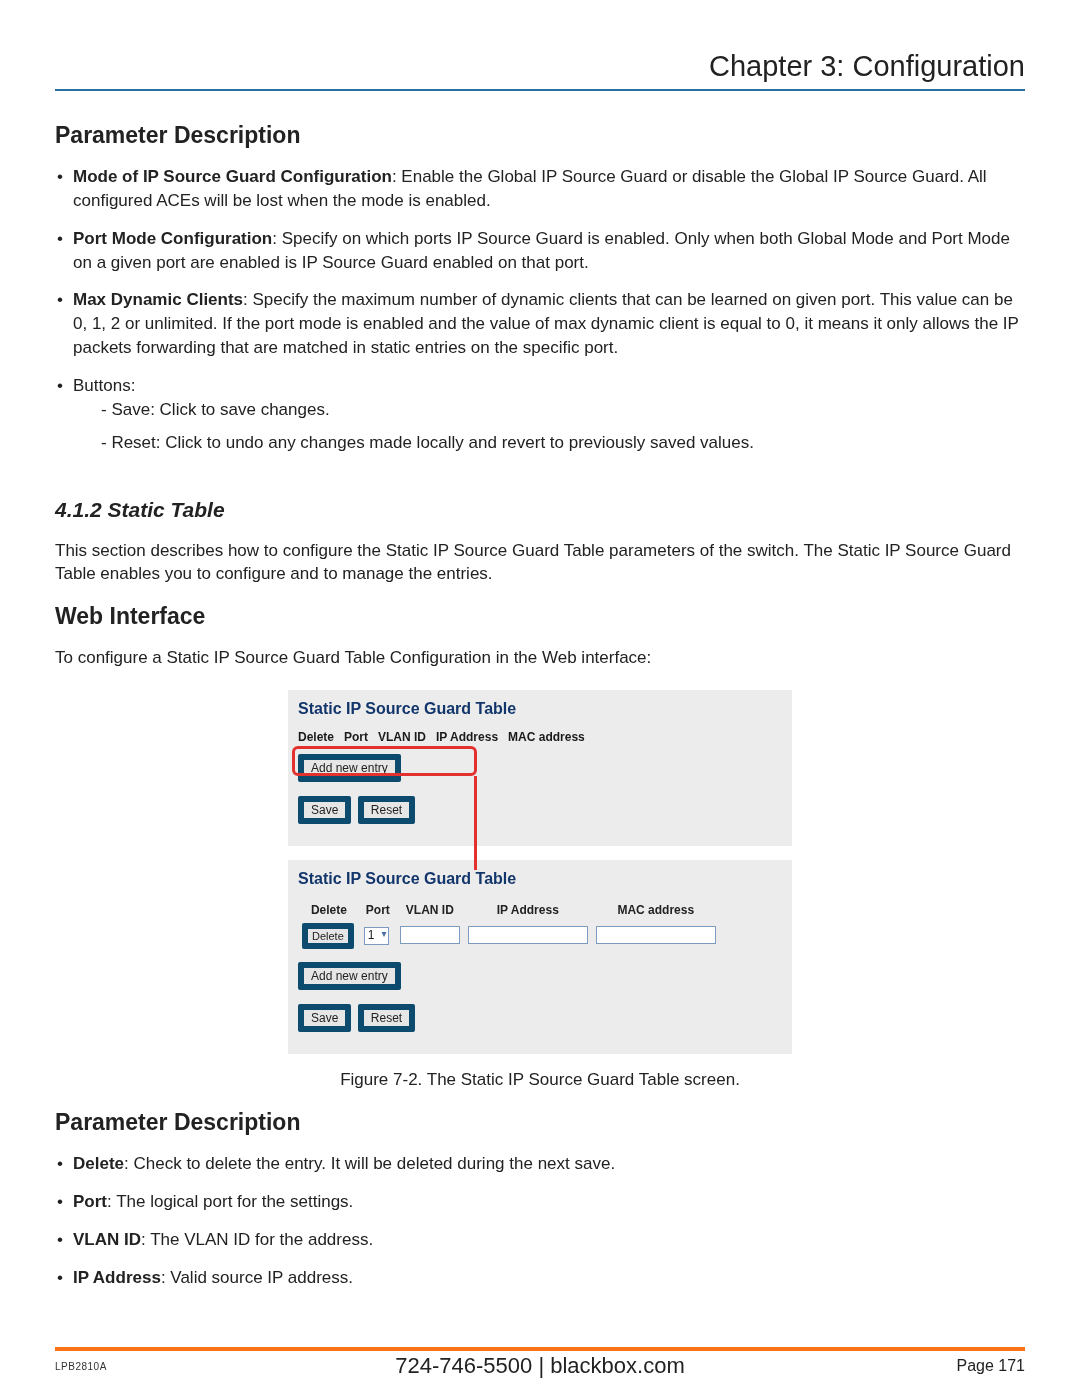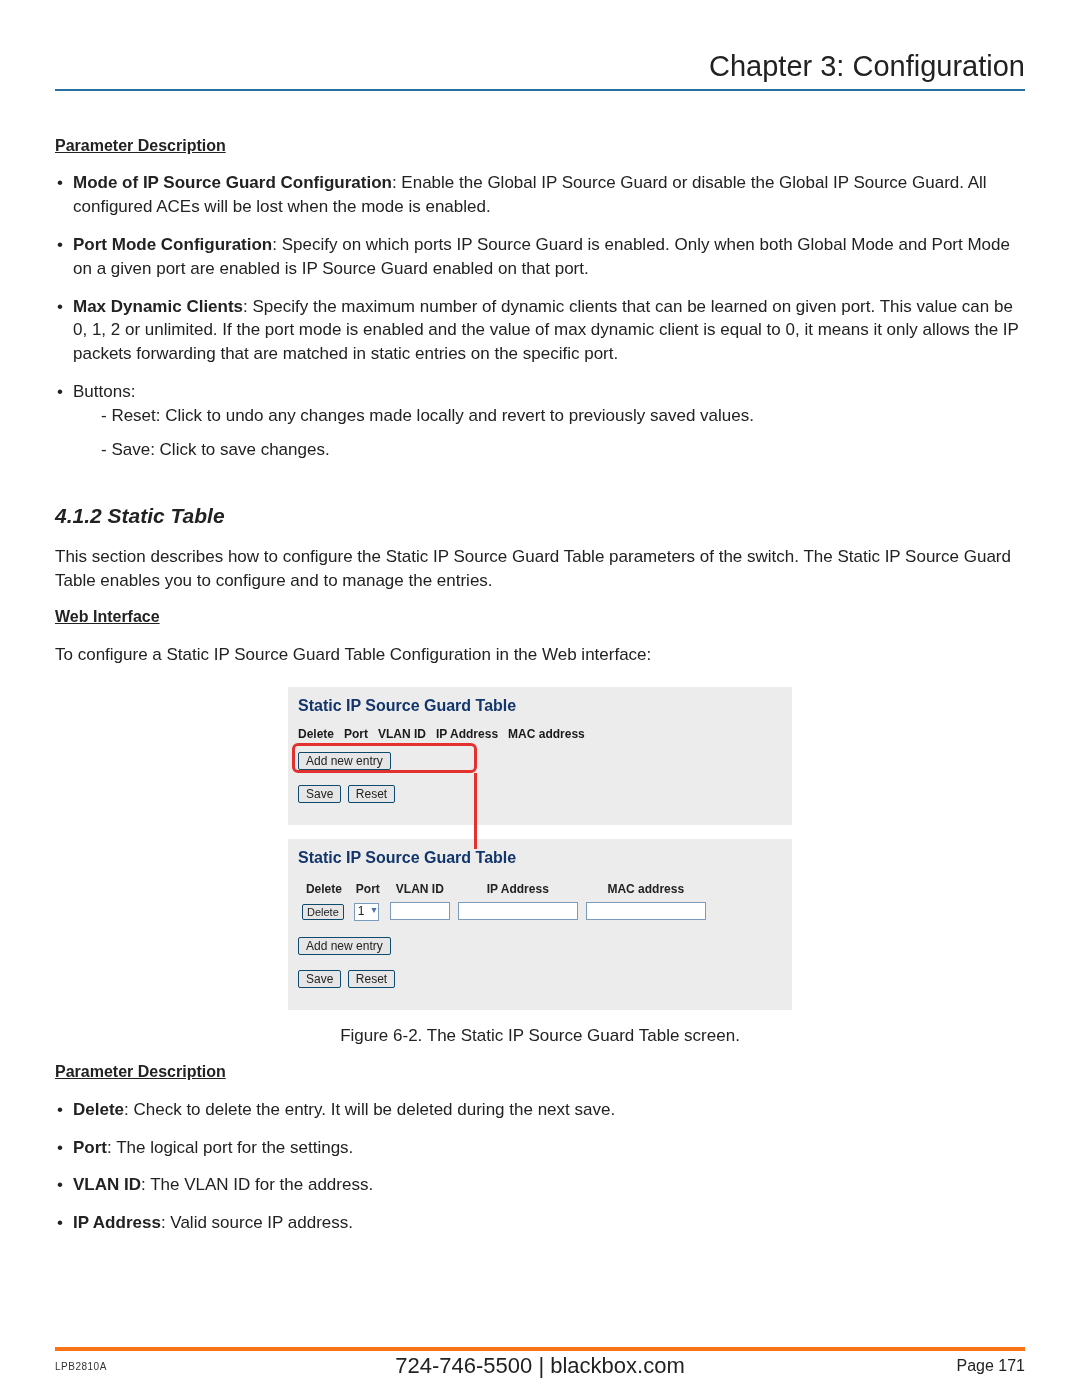--- a/index.html
+++ b/index.html
@@ -1,35 +1,35 @@
 <!DOCTYPE html>
 <html><head>
 <meta charset="utf-8">
 <style>
   * { box-sizing: border-box; margin: 0; padding: 0; }
   html, body { width: 1080px; background: #fff; font-family: "Segoe UI", "Helvetica Neue", Arial, sans-serif; color: #222; }
   .page { width: 1080px; min-height: 1397px; position: relative; padding: 50px 55px 0 55px; }
-  .chap-header { text-align: right; font-size: 29px; border-bottom: 2px solid #2a6fa2; padding-bottom: 6px; margin-bottom: 44px; font-weight: 400; }
+  .chap-header { text-align: right; font-size: 29px; border-bottom: 2px solid #2a6fa2; padding-bottom: 6px; margin-bottom: 28px; font-weight: 400; }
   .content p { font-size: 17px; line-height: 1.4; margin: 0 0 14px 0; }
-  .content .section-heading { font-weight: 600; font-size: 16px; margin: 0 0 14px 0; text-decoration: underline; }
+  .content .section-heading { font-weight: 600; font-size: 23px; margin: 0 0 14px 0; }
   .content .sub-section-heading { font-weight: 700; font-size: 21px; margin: 40px 0 14px 0; font-style: italic; }
   ul.bullets { list-style: none; margin: 0 0 14px 0; padding: 0; }
   ul.bullets > li { position: relative; padding-left: 18px; margin: 0 0 14px 0; font-size: 17px; line-height: 1.4; }
   ul.bullets > li .dot { position: absolute; left: 2px; top: 0; }
   .term { font-weight: 600; }
   .sublist { margin-left: 28px; }
   .sublist p { margin: 0 0 10px 0; }
   ol.steps { list-style: none; padding: 0; margin: 0 0 30px 0; }
   ol.steps li { font-size: 17px; line-height: 1.4; margin: 0 0 12px 0; }
 
   .figure-wrap { width: 504px; margin: 20px auto 0 auto; }
   .ui-panel { background: #ececec; padding: 10px 10px 22px 10px; margin-bottom: 14px; position: relative; }
   .ui-title { color: #12356b; font-weight: 700; font-family: Arial, sans-serif; font-size: 16px; margin-bottom: 12px; }
   .ui-headers { font-family: Arial, sans-serif; font-size: 12px; font-weight: 700; color: #1a1a1a; display: flex; gap: 10px; margin-bottom: 10px; }
-  .ui-btn { display: inline-block; padding: 1px 7px; font-family: Arial, sans-serif; font-size: 12px; background: #e6e6e6; border: 1px solid #0c4a6e; border-radius: 2px; cursor: pointer; margin-right: 2px; }
+  .ui-btn { display: inline-block; padding: 1px 7px; font-family: Arial, sans-serif; font-size: 12px; background: #e6e6e6; border: 6px solid #0c4a6e; border-radius: 2px; cursor: pointer; margin-right: 2px; }
   .ui-btn.delete-btn { font-size: 11px; padding: 1px 4px; }
   .highlight-rect { position: absolute; border: 3px solid #e2312f; border-radius: 6px; pointer-events: none; }
   .highlight-line { position: absolute; width: 3px; background: #e2312f; pointer-events: none; }
   .btn-row { margin-top: 14px; }
 
   .ui-table { border-collapse: collapse; font-family: Arial, sans-serif; font-size: 12px; }
   .ui-table th { background: transparent; font-weight: 700; padding: 3px 6px; text-align: center; border: 0; }
   .ui-table td { padding: 3px 4px; }
   .ui-select { font-family: Arial, sans-serif; font-size: 12px; background: #fff; border: 1px solid #7a9bbd; height: 18px; padding: 0 14px 0 3px; position: relative; display: inline-block; }
   .ui-select::after { content: "▾"; position: absolute; right: 2px; top: 0; font-size: 10px; color: #4a6fa5; }
@@ -63,22 +63,22 @@
       </li>
       <li><span class="dot">•</span>
         <span class="term">Port Mode Configuration</span><span>: Specify on which ports IP Source Guard is enabled. Only when both Global Mode and Port Mode on a given port are enabled is IP Source Guard enabled on that port.</span>
       </li>
       <li><span class="dot">•</span>
         <span class="term">Max Dynamic Clients</span><span>: Specify the maximum number of dynamic clients that can be learned on given port. This value can be 0, 1, 2 or unlimited. If the port mode is enabled and the value of max dynamic client is equal to 0, it means it only allows the IP packets forwarding that are matched in static entries on the specific port.</span>
       </li>
       <li><span class="dot">•</span>
         <span>Buttons:</span>
         <div class="sublist">
+          <p>- Save: Click to save changes.</p>
           <p>- Reset: Click to undo any changes made locally and revert to previously saved values.</p>
-          <p>- Save: Click to save changes.</p>
         </div>
       </li>
     </ul>
 
     <p class="sub-section-heading">4.1.2 Static Table</p>
     <p>This section describes how to configure the Static IP Source Guard Table parameters of the switch. The Static IP Source Guard Table enables you to configure and to manage the entries.</p>
 
     <p class="section-heading">Web Interface</p>
     <p>To configure a Static IP Source Guard Table Configuration in the Web interface:</p>
 
@@ -130,21 +130,21 @@
 
         <div style="margin-top:10px;">
           <span class="ui-btn">Add new entry</span>
         </div>
         <div class="btn-row">
           <span class="ui-btn">Save</span>
           <span class="ui-btn">Reset</span>
         </div>
       </div>
 
-      <p class="figure-caption">Figure 6-2. The Static IP Source Guard Table screen.</p>
+      <p class="figure-caption">Figure 7-2. The Static IP Source Guard Table screen.</p>
     </div>
 
     <p class="section-heading">Parameter Description</p>
     <ul class="bullets">
       <li><span class="dot">•</span>
         <span class="term">Delete</span><span>: Check to delete the entry. It will be deleted during the next save.</span>
       </li>
       <li><span class="dot">•</span>
         <span class="term">Port</span><span>: The logical port for the settings.</span>
       </li>

